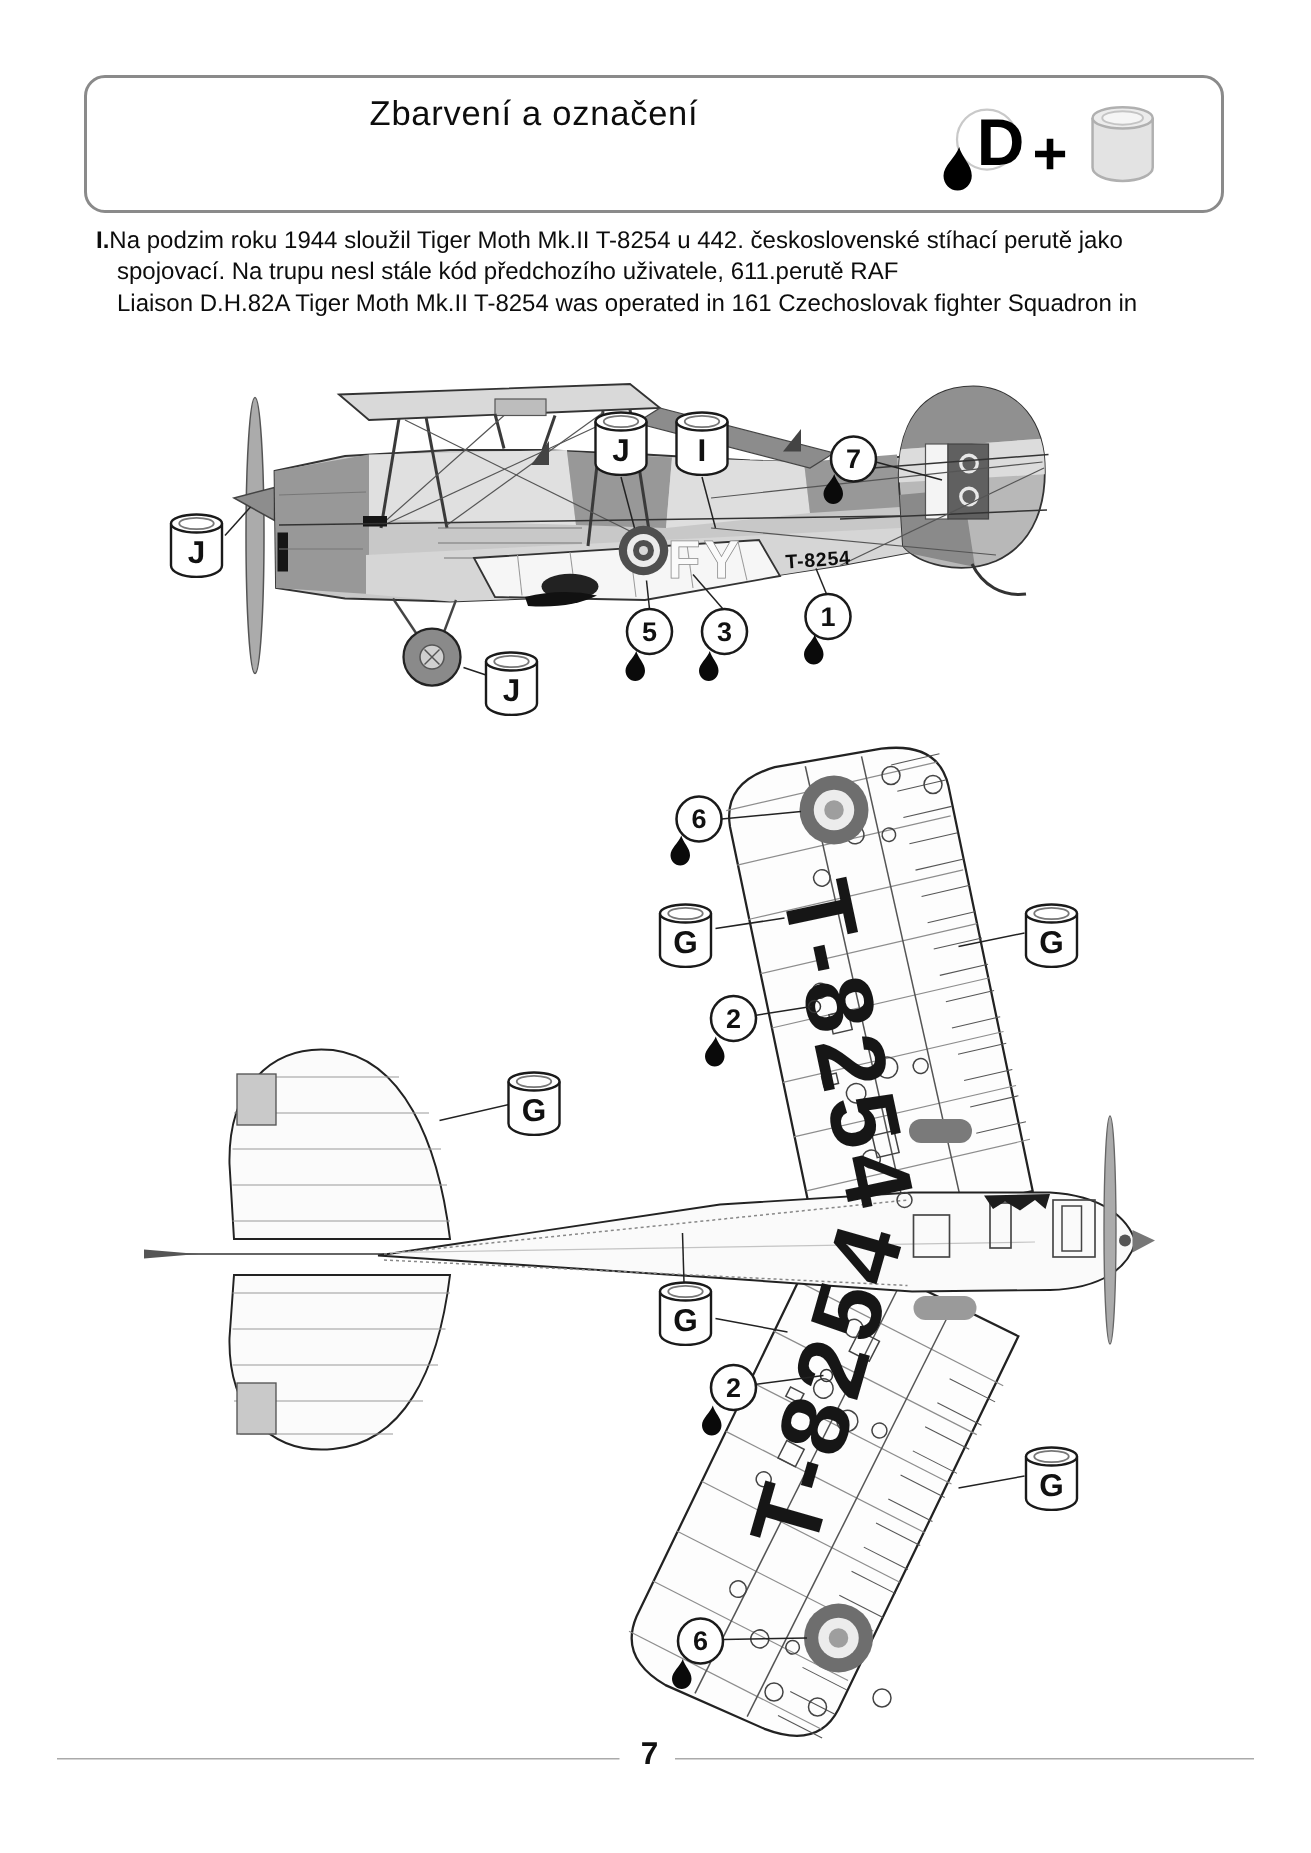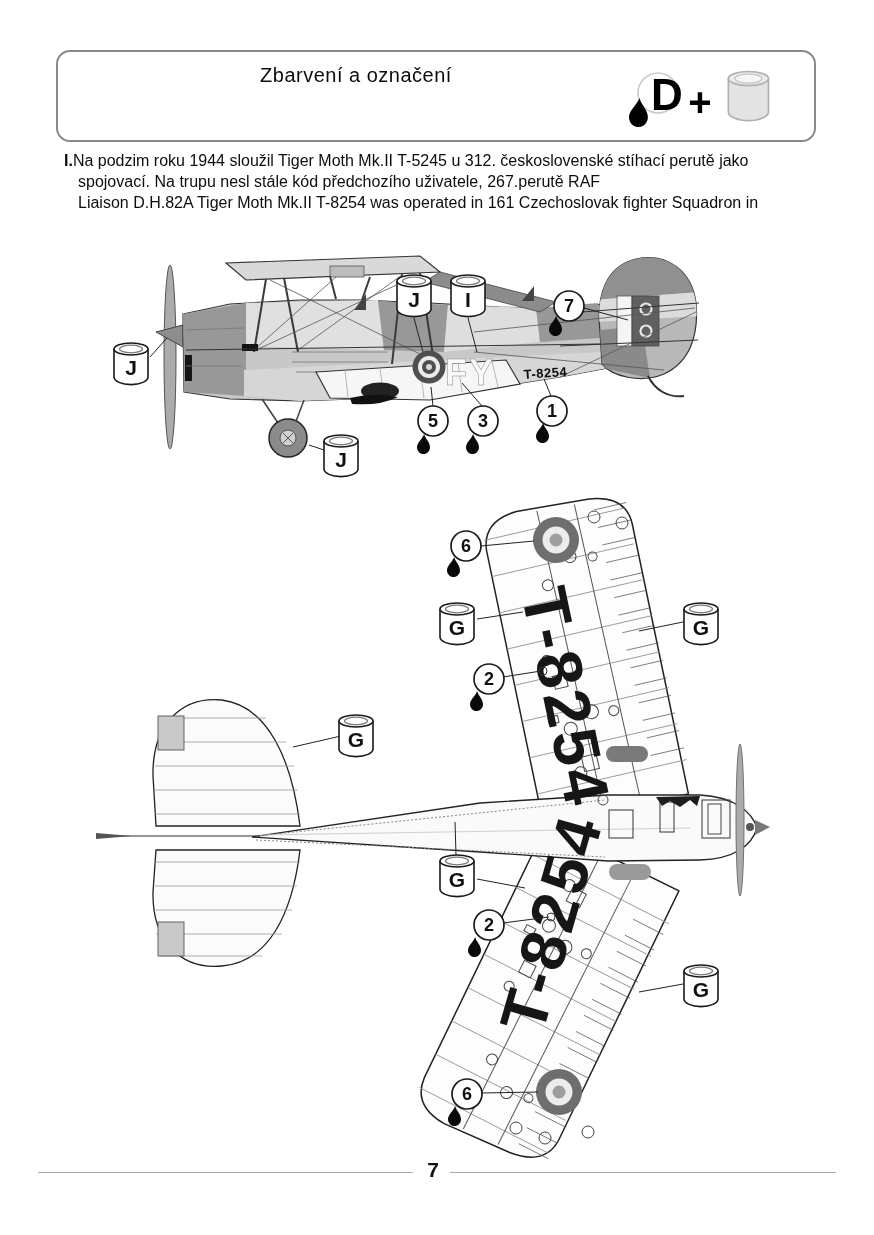--- a/index.html
+++ b/index.html
@@ -2,21 +2,21 @@
 <html><head>
 <meta charset="utf-8">
 <style>
   html,body{margin:0;padding:0;background:#fff;}
   #page{position:relative;width:874px;height:1235px;background:#fff;overflow:hidden;
         font-family:"Liberation Sans", sans-serif;color:#111;}
   
   .header-box{position:absolute;left:56px;top:50px;width:756px;height:88px;
       border:2px solid #8a8a8a;border-radius:14px;background:#fff;}
   .title-wrap{position:absolute;left:56px;top:58px;width:600px;text-align:center;}
-  .title-line{font-size:20px;line-height:35px;color:#0d0d0d;letter-spacing:0.5px;}
+  .title-line{font-size:23px;line-height:35px;color:#0d0d0d;letter-spacing:0.5px;}
   
   .intro{position:absolute;left:64px;top:150px;width:756px;font-size:16px;line-height:21px;color:#0d0d0d;}
   .intro .marker{font-weight:bold;}
   .intro .cont{padding-left:14px;}
   
   .footer-rule{position:absolute;height:1px;background:#aaa;top:1172px;}
   .page-number{position:absolute;left:403px;top:1158px;width:60px;text-align:center;
       font-size:21px;font-weight:bold;color:#111;}
   
   svg.art{position:absolute;left:0;top:0;pointer-events:none;}
@@ -35,22 +35,22 @@
 <body>
 
 <div id="page">
 
   <div class="header-box"></div>
   <div class="title-wrap">
     <div class="title-line">Zbarvení a označení</div>
   </div>
 
   <div class="intro">
-    <div><span class="marker">I.</span><span>Na podzim roku 1944 sloužil Tiger Moth Mk.II  T-5245 u 312. československé stíhací perutě jako</span></div>
-    <div class="cont">spojovací. Na trupu nesl stále kód předchozího uživatele, 267.perutě RAF</div>
+    <div><span class="marker">I.</span><span>Na podzim roku 1944 sloužil Tiger Moth Mk.II  T-8254 u 442. československé stíhací perutě jako</span></div>
+    <div class="cont">spojovací. Na trupu nesl stále kód předchozího uživatele, 611.perutě RAF</div>
     <div class="cont">Liaison D.H.82A Tiger Moth Mk.II  T-8254 was operated in 161 Czechoslovak fighter Squadron in</div>
   </div>
 
   <div class="footer-rule" style="left:38px;width:375px;"></div>
   <div class="footer-rule" style="left:450px;width:386px;"></div>
   <div class="page-number">7</div>
 
   <svg class="art" width="874" height="1235" viewBox="0 0 874 1235">
     <defs>
       <path id="dropShape" d="M7.2,0 C8.4,4.8 13,8.2 13,13.2 C13,17 10.1,20 6.5,20 C2.9,20 0,17 0,13.2 C0,8.6 5.4,5 7.2,0 Z"></path>

